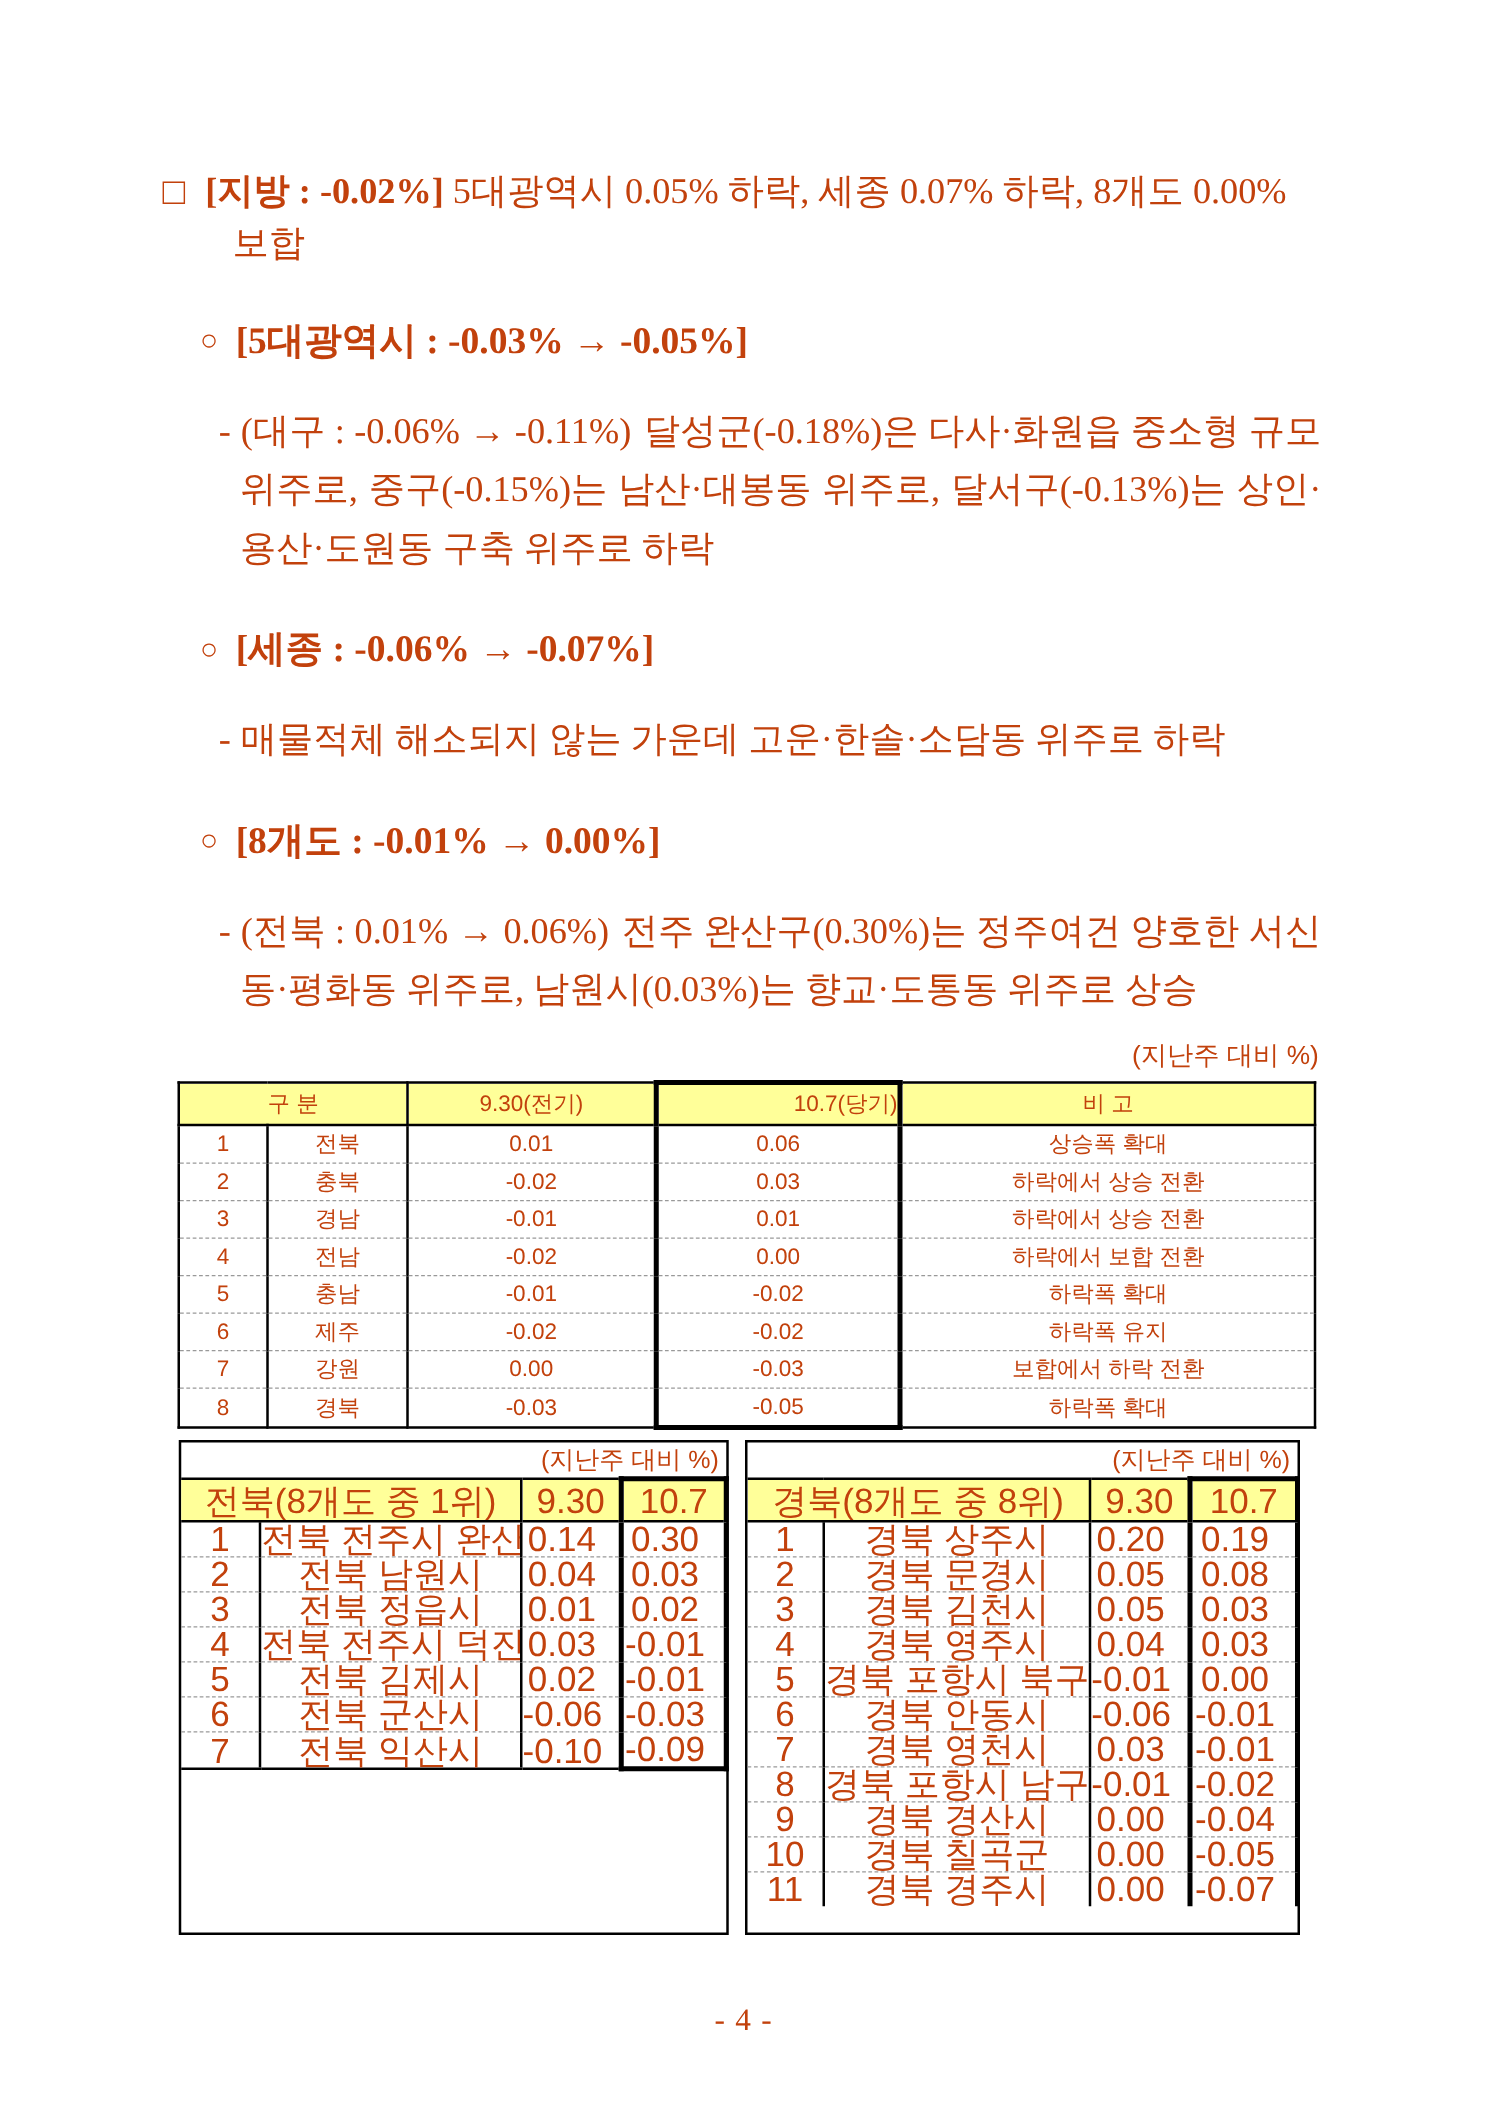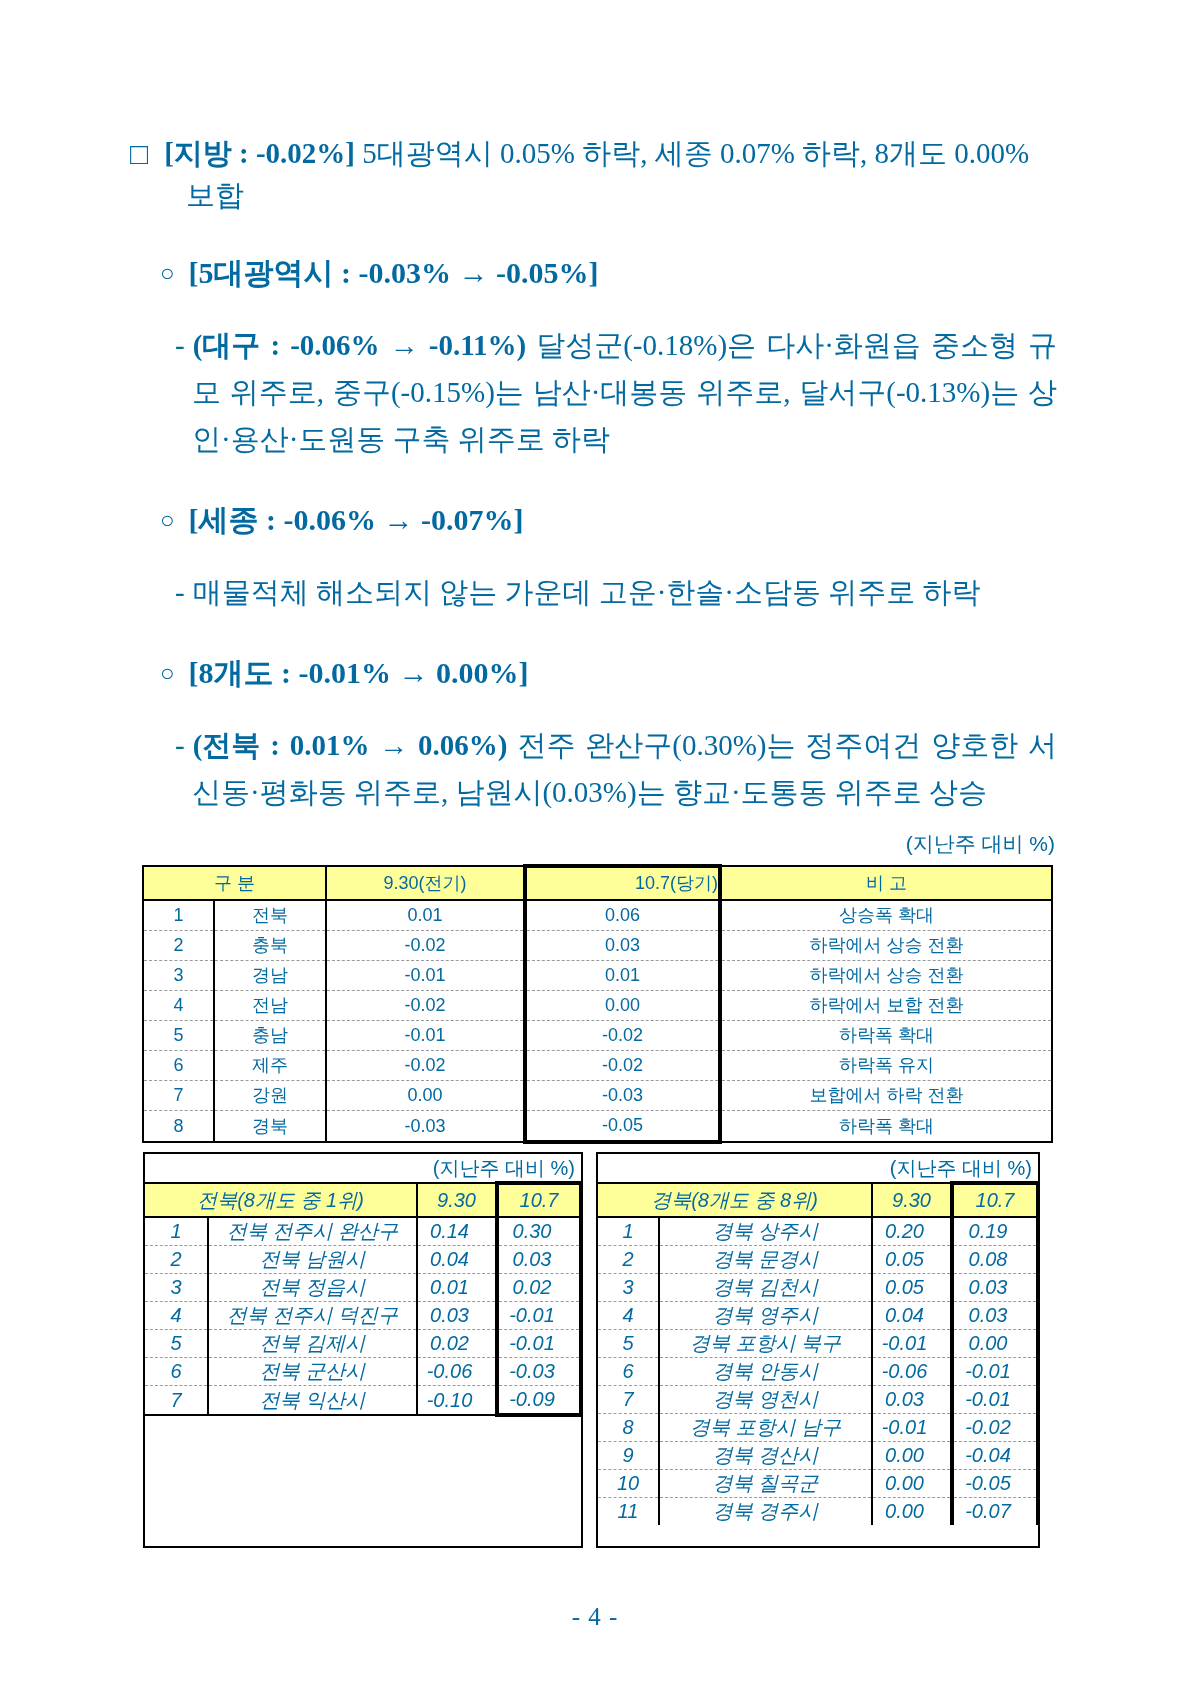--- a/index.html
+++ b/index.html
@@ -1,29 +1,29 @@
 <!DOCTYPE html>
 <html><head>
 <meta charset="utf-8">
 <style>
   html,body{margin:0;padding:0;background:#fff;}
-  .page{position:relative;width:1190px;height:1682px;background:#fff;color:#0369a1;
+  .page{position:relative;width:1190px;height:1682px;background:#fff;color:#c2410c;
         font-family:"Liberation Serif", serif;overflow:hidden;}
   .content{position:absolute;left:130px;top:0;width:927px;}
 
   
   .doc-title{margin-top:132px;font-size:29px;line-height:42px;padding-left:56px;text-indent:-56px;}
   .sq{font-size:30px;margin-right:16px;position:relative;top:1px;}
   .b{font-weight:bold;}
   .circle-line{margin-top:36px;margin-left:30px;font-size:30px;font-weight:bold;line-height:42px;}
   .cmark{font-weight:normal;font-size:24px;margin-right:14px;position:relative;top:-2px;}
   .dash-para{margin-top:26px;margin-left:45px;padding-left:17px;text-indent:-17px;
              font-size:29px;line-height:47px;text-align:justify;}
   .dash-para .dmark{margin-right:8px;}
-  .dash-para .lead{font-weight:bold;margin-right:10px;}
+  .dash-para .lead{font-weight:normal;margin-right:10px;}
 
   
   .caption-main{margin-top:14px;margin-bottom:6px;text-align:right;
                 font-family:"Liberation Sans",sans-serif;font-size:21px;padding-right:2px;}
 
   
   table{border-collapse:collapse;table-layout:fixed;}
   .main-table{width:909px;margin-left:12px;font-family:"Liberation Sans",sans-serif;font-size:18px;}
   .main-table th,.main-table td{border-left:2px solid #000;border-right:2px solid #000;
       padding:0;text-align:center;height:29px;line-height:29px;font-weight:normal;overflow:hidden;white-space:nowrap;}
@@ -35,21 +35,21 @@
   .main-table th.tk{border-top:4px solid #000;text-align:right;}
   .main-table tr.last td.tk{border-bottom:4px solid #000;}
 
   
   .sub-wrap{display:flex;margin-top:8px;align-items:stretch;}
   .sub-box{border:2px solid #000;height:396px;box-sizing:border-box;background:#fff;}
   .sub-box.leftbox{width:440px;margin-left:13px;}
   .sub-box.rightbox{width:444px;margin-left:13px;}
   .sub-caption{text-align:right;font-family:"Liberation Sans",sans-serif;font-size:20px;
                line-height:25px;padding:2px 6px 0 0;}
-  .sub-table{width:100%;font-family:"Liberation Sans",sans-serif;font-size:20px;font-style:italic;}
+  .sub-table{width:100%;font-family:"Liberation Sans",sans-serif;font-size:28px;}
   .sub-table th,.sub-table td{padding:0;text-align:center;height:27px;line-height:27px;
       font-weight:normal;overflow:hidden;white-space:nowrap;}
   .sub-table th{height:31px;line-height:31px;border-top:2px solid #000;border-bottom:2px solid #000;background:#ffff99;}
   .sub-table td{border-top:1px dashed #999;}
   .sub-table tr.r1 td{border-top:none;}
   .sub-table tr.last td{border-bottom:2px solid #000;}
   .sub-table th,.sub-table td{border-left:2px solid #000;}
   .sub-table th:first-child,.sub-table td:first-child{border-left:none;}
   .sub-table .tk{border-left:4px solid #000;border-right:4px solid #000;}
   .sub-table th.tk{border-top:4px solid #000;}

